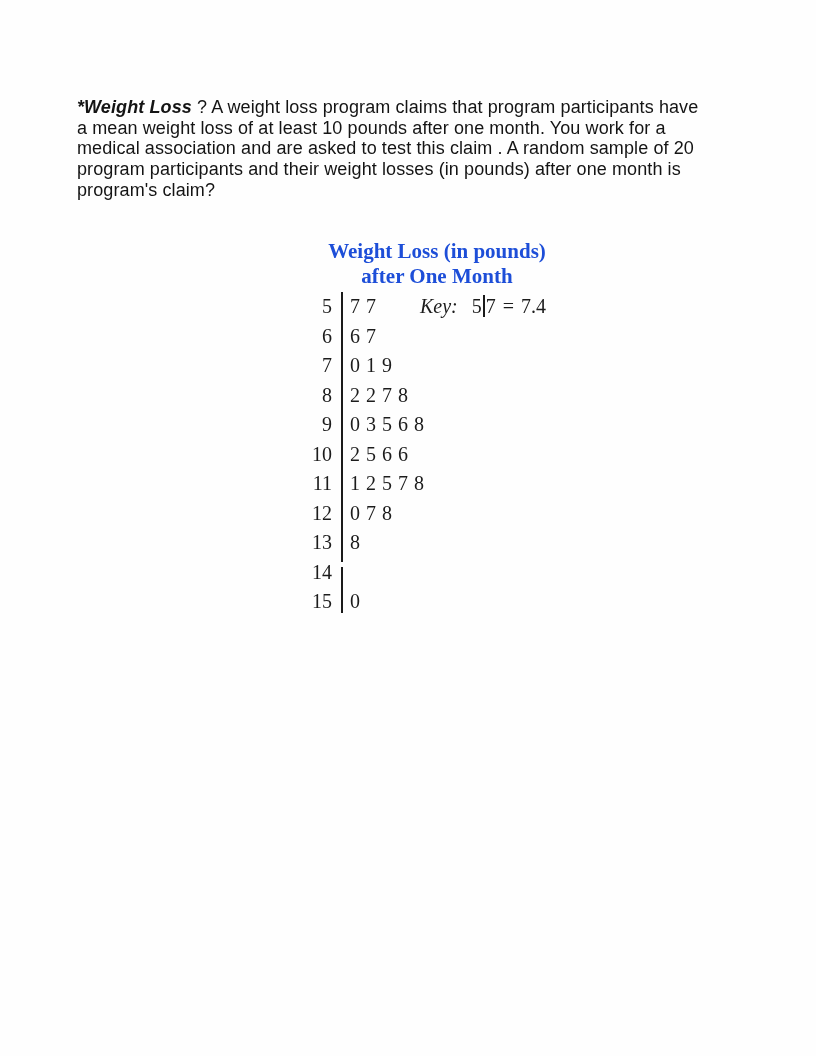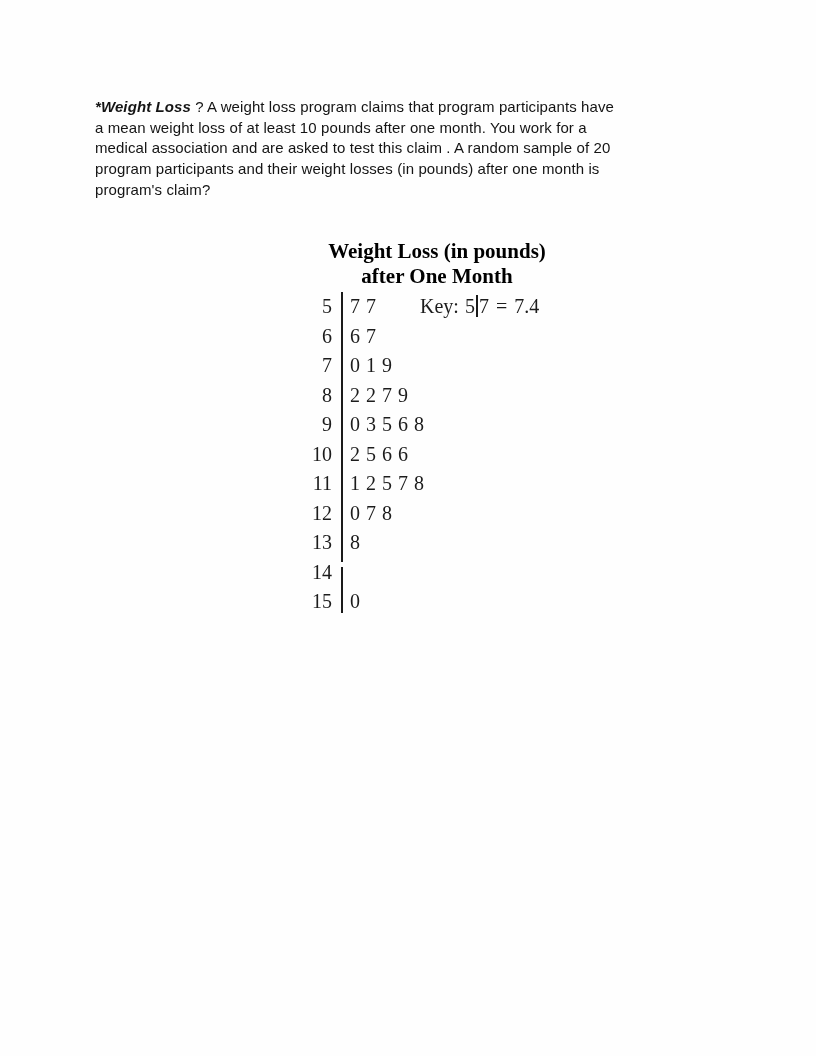--- a/index.html
+++ b/index.html
@@ -13,23 +13,23 @@
     height: 1056px;
     background: #fefefe;
     overflow: hidden;
     font-family: "Liberation Sans", "DejaVu Sans", sans-serif;
     color: #161616;
   }
 
   
   .problem {
     position: absolute;
-    left: 95px;
+    left: 77px;
     top: 97px;
-    font-size: 15px;
+    font-size: 18px;
     line-height: 20.7px;
     letter-spacing: 0.1px;
     color: #141414;
   }
   .pline { white-space: nowrap; }
   .lead {
     font-weight: bold;
     font-style: italic;
   }
 
@@ -43,21 +43,21 @@
     font-family: "Liberation Serif", "DejaVu Serif", serif;
     color: #1c1c1c;
   }
   .plot-title {
     width: 282px;
     text-align: center;
     font-weight: bold;
     font-size: 21px;
     line-height: 25px;
     padding-top: 2px;
-    color: #000000;
+    color: #1d4ed8;
   }
   .rows {
     position: absolute;
     left: 0;
     top: 55px;
     width: 320px;
   }
   .srow {
     position: relative;
     height: 29.5px;
@@ -85,21 +85,21 @@
   .bar-tail { top: 330px; height: 46px; }
   .key {
     position: absolute;
     left: 124px;
     top: 55px;
     height: 29.5px;
     line-height: 29.5px;
     font-size: 20px;
     white-space: nowrap;
   }
-  .key .klabel { margin-right: 6px; }
+  .key .klabel { margin-right: 14px; font-style: italic; }
   .key .kbar {
     display: inline-block;
     width: 2px;
     height: 22px;
     background: #1a1a1a;
     margin: 0 1px;
     vertical-align: -4px;
   }
   .key .keq { margin: 0 7px; }
 </style>
@@ -133,21 +133,21 @@
       <div class="srow">
           <span class="stem">6</span>
           <span class="leaves">6 7</span>
         </div>
       <div class="srow">
           <span class="stem">7</span>
           <span class="leaves">0 1 9</span>
         </div>
       <div class="srow">
           <span class="stem">8</span>
-          <span class="leaves">2 2 7 9</span>
+          <span class="leaves">2 2 7 8</span>
         </div>
       <div class="srow">
           <span class="stem">9</span>
           <span class="leaves">0 3 5 6 8</span>
         </div>
       <div class="srow">
           <span class="stem">10</span>
           <span class="leaves">2 5 6 6</span>
         </div>
       <div class="srow">

